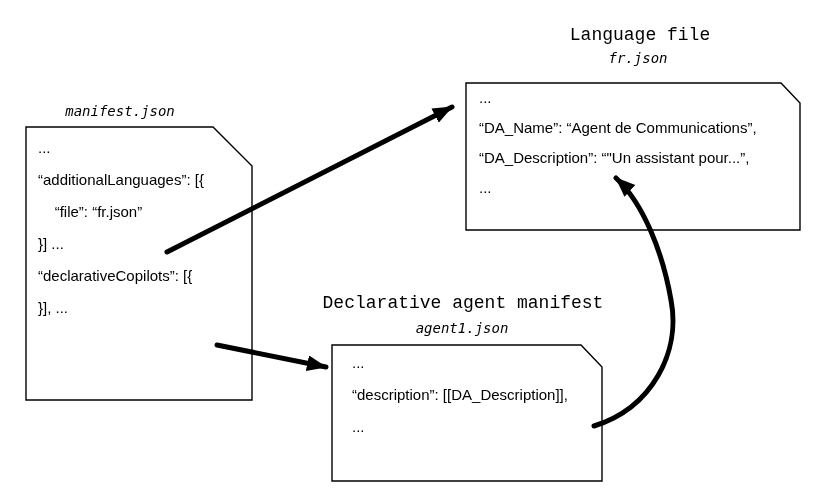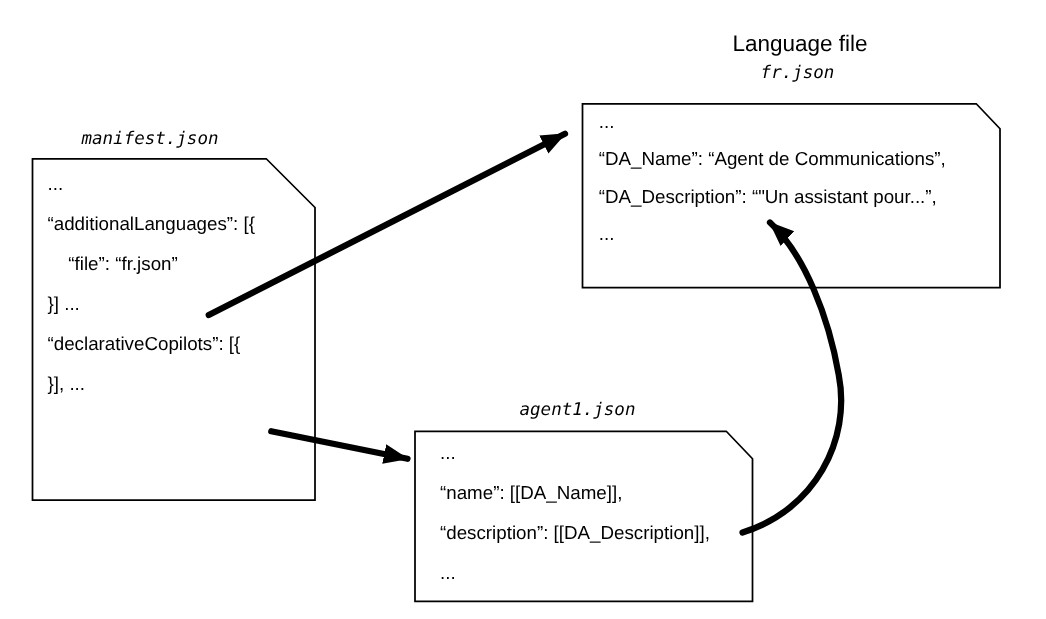--- a/index.html
+++ b/index.html
@@ -9,21 +9,21 @@
     width:837px; height:495px;
     background:var(--bg);
     font-family:"Liberation Sans", sans-serif;
     color:var(--fg);
     overflow:hidden;
   }
   .layer { position:absolute; left:0; top:0; }
   .box   { fill:var(--bg); stroke:var(--fg); stroke-width:1.4; }
   .arrow { fill:none; stroke:var(--fg); stroke-width:5; stroke-linecap:round; }
   .head  { fill:var(--fg); stroke:none; }
-  .label { position:absolute; transform:translate(-50%,-50%); white-space:nowrap; }
+  .label { position:absolute; transform:translate(-50%,-50%); white-space:nowrap;font-family:Liberation Mono, monospace; }
   .title { font-size:18px; }
   .mono  { font-family:"DejaVu Sans Mono","Liberation Mono",monospace; font-size:14px;font-style:italic; }
   .codeblock { position:absolute; font-size:15px; }
   .code-line { white-space:pre; }
 </style>
 </head>
 <body>
 
 <div class="canvas">
 
@@ -55,21 +55,21 @@
 
   <div class="label title" style="left:640px; top:35px">Language file</div>
   <div class="label mono" style="left:638px; top:58px">fr.json</div>
   <div class="codeblock" style="left:479px; top:83px; line-height:30px">
     <div class="code-line">...</div>
     <div class="code-line">“DA_Name”: “Agent de Communications”,</div>
     <div class="code-line">“DA_Description”: “"Un assistant pour...”,</div>
     <div class="code-line">...</div>
   </div>
 
+  <div class="label title" style="left:463px; top:303px">Declarative agent manifest</div>
   <div class="label mono" style="left:462px; top:328px">agent1.json</div>
   <div class="codeblock" style="left:352px; top:347px; line-height:32px">
     <div class="code-line">...</div>
-    <div class="code-line">“name”: [[DA_Name]],</div>
     <div class="code-line">“description”: [[DA_Description]],</div>
     <div class="code-line">...</div>
   </div>
 
 </div>
 
 </body></html>

